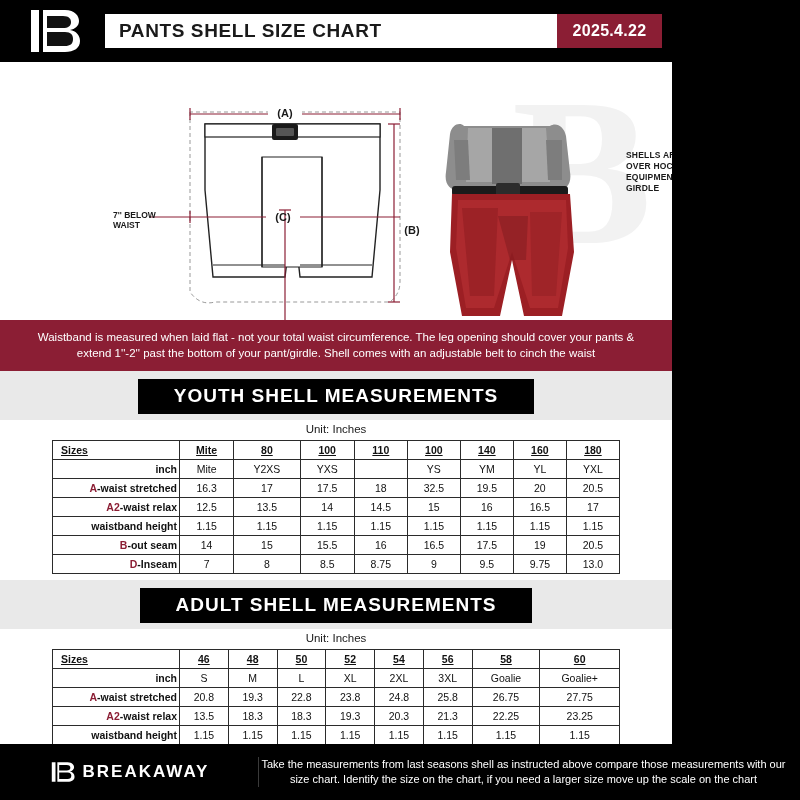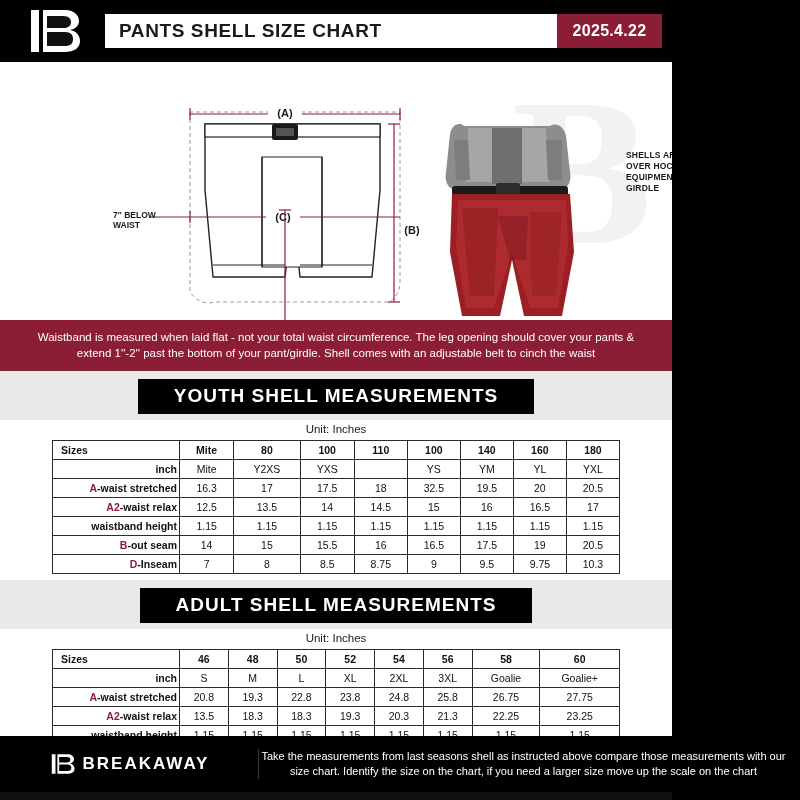--- a/index.html
+++ b/index.html
@@ -67,26 +67,26 @@
   .unit{
     text-align:center;font-size:11.5px;color:#1a1a1a;padding:3px 0 5px;background:#fff;
   }
 
   
   .tablewrap{background:#fff;padding:0 52px 6px;}
   table{border-collapse:collapse;width:100%;font-size:10.5px;color:#111;}
   th,td{border:1px solid #2b2b2b;height:16px;text-align:center;padding:1px 2px;}
   td.rowlabel{text-align:right;padding-left:8px;width:116px;font-weight:bold;}
   td.rowlabel span.lt{color:#8b1e34;}
-  th{font-weight:bold;}
+  th{font-weight:bold;text-decoration:underline;}
   th.rowlabel{text-align:left;padding-left:8px;width:116px;}
 
   
   .footer{
-    position:absolute;left:0;bottom:8px;width:800px;height:56px;background:#000;
+    position:absolute;left:0;bottom:0;width:800px;height:56px;background:#000;
     display:flex;align-items:center;
   }
   .footer-logo{
     width:258px;display:flex;align-items:center;justify-content:center;gap:8px;color:#fff;
   }
   .footer-logo .brand{font-size:17px;letter-spacing:2px;font-weight:bold;}
   .footer-text{
     flex:1;color:#fff;font-size:11px;line-height:15px;text-align:center;padding-right:12px;
   }
   .sep{width:1px;height:30px;background:#3a3a3a;}
@@ -260,21 +260,21 @@
           </tr>
           <tr>
             <td class="rowlabel"><span class="lt">D</span>-Inseam</td>
             <td>7</td>
             <td>8</td>
             <td>8.5</td>
             <td>8.75</td>
             <td>9</td>
             <td>9.5</td>
             <td>9.75</td>
-            <td>10.3</td>
+            <td>13.0</td>
           </tr>
         </tbody>
     </table>
   </div>
 
   <div class="sectionwrap dark">
     <div class="section-title">ADULT SHELL MEASUREMENTS</div>
   </div>
   <div class="unit">Unit: Inches</div>
   <div class="tablewrap">

